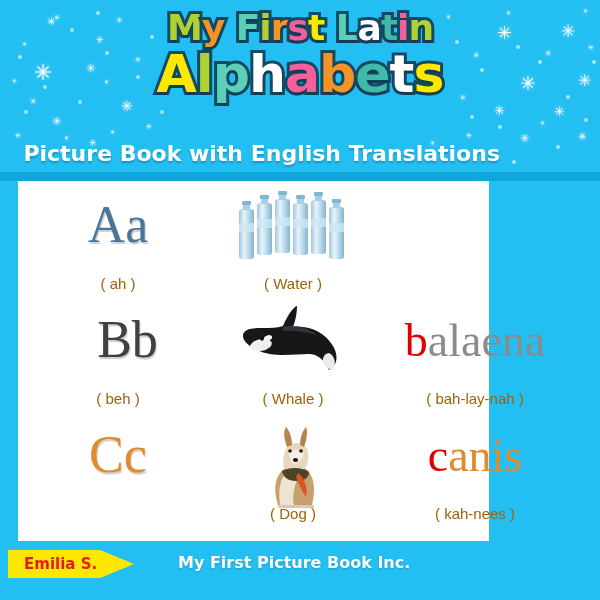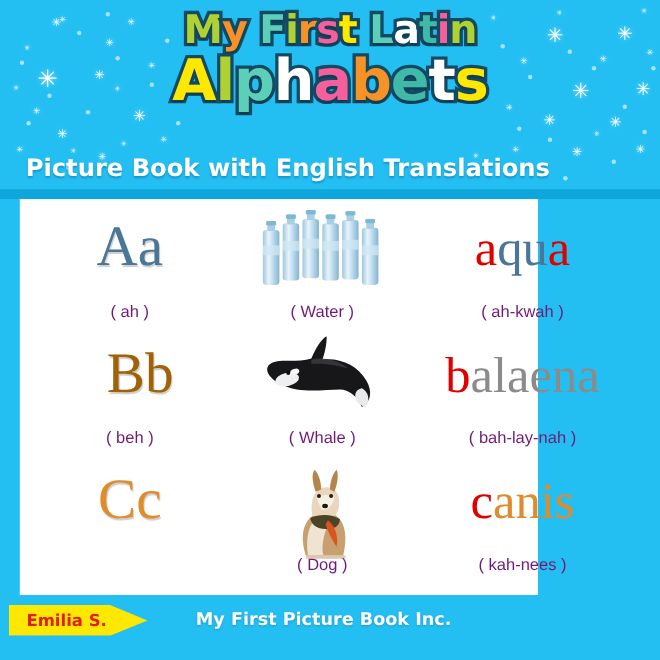--- a/index.html
+++ b/index.html
@@ -68,21 +68,21 @@
     white-space:nowrap;
   }
   .word{
     font-family:"Liberation Serif", serif;
     font-size:46px;line-height:1;
     margin-top:18px;
     white-space:nowrap;
   }
   .caption{
     font-family:"Liberation Sans", sans-serif;
-    font-size:15px;color:#701a75;
+    font-size:15px;color:#a16207;
     position:absolute;bottom:8px;left:0;width:100%;text-align:center;
     white-space:nowrap;
   }
   .pic{margin-top:4px;}
   
   #footer{position:absolute;left:0;top:541px;width:600px;height:59px;background:#24BFF2;}
   #author-banner{
     position:absolute;left:8px;top:9px;height:28px;width:126px;
     background:#FFE800;
     clip-path:polygon(0 0, 92px 0, 126px 50%, 92px 100%, 0 100%);
@@ -230,29 +230,25 @@
                 <rect x="0" y="8" width="15" height="52" rx="3" fill="url(#btl)"></rect>
                 <rect x="4" y="0" width="7" height="9" fill="#a9cfe3"></rect>
                 <rect x="3" y="0" width="9" height="4" rx="1" fill="#7fb8d4"></rect>
                 <rect x="0" y="24" width="15" height="9" fill="#cfe7f4" opacity=".75"></rect>
               </g>
             </g>
           </svg>
         </div>
         <div class="caption">( Water )</div>
       </div>
-      <div class="cell cell-word">
-        <div class="word" id="word-0"><span style="color: rgb(224, 0, 0);">a</span><span style="color: rgb(74, 119, 153);">qu</span><span style="color: rgb(224, 0, 0);">a</span></div>
-        <div class="caption">( ah-kwah )</div>
-      </div>
     </div>
 
     <div class="row" id="row-1">
       <div class="cell cell-letter">
-        <div class="glyph" id="glyph-1" style="color: #a16207; margin-left: 19px;">Bb</div>
+        <div class="glyph" id="glyph-1" style="color: #404040; margin-left: 19px;">Bb</div>
         <div class="caption">( beh )</div>
       </div>
       <div class="cell cell-image">
         <div class="pic">
           <svg width="112" height="70" viewBox="0 0 112 70" aria-hidden="true">
             <path d="M20 46 C6 40 2 30 10 26 C18 22 34 26 46 22 C52 8 58 2 60 2 C60 10 58 18 56 23
                      C72 21 88 28 96 42 C102 52 100 62 92 66 C88 56 80 50 72 50 C58 50 36 54 20 46 Z" fill="#17171a"></path>
             <ellipse cx="24" cy="41" rx="11" ry="6" fill="#eef0ef" transform="rotate(-12 24 41)"></ellipse>
             <ellipse cx="31" cy="34" rx="4.2" ry="2.6" fill="#f4f5f4" transform="rotate(-20 31 34)"></ellipse>
             <circle cx="25" cy="35" r="1.8" fill="#0a0a0a"></circle>

